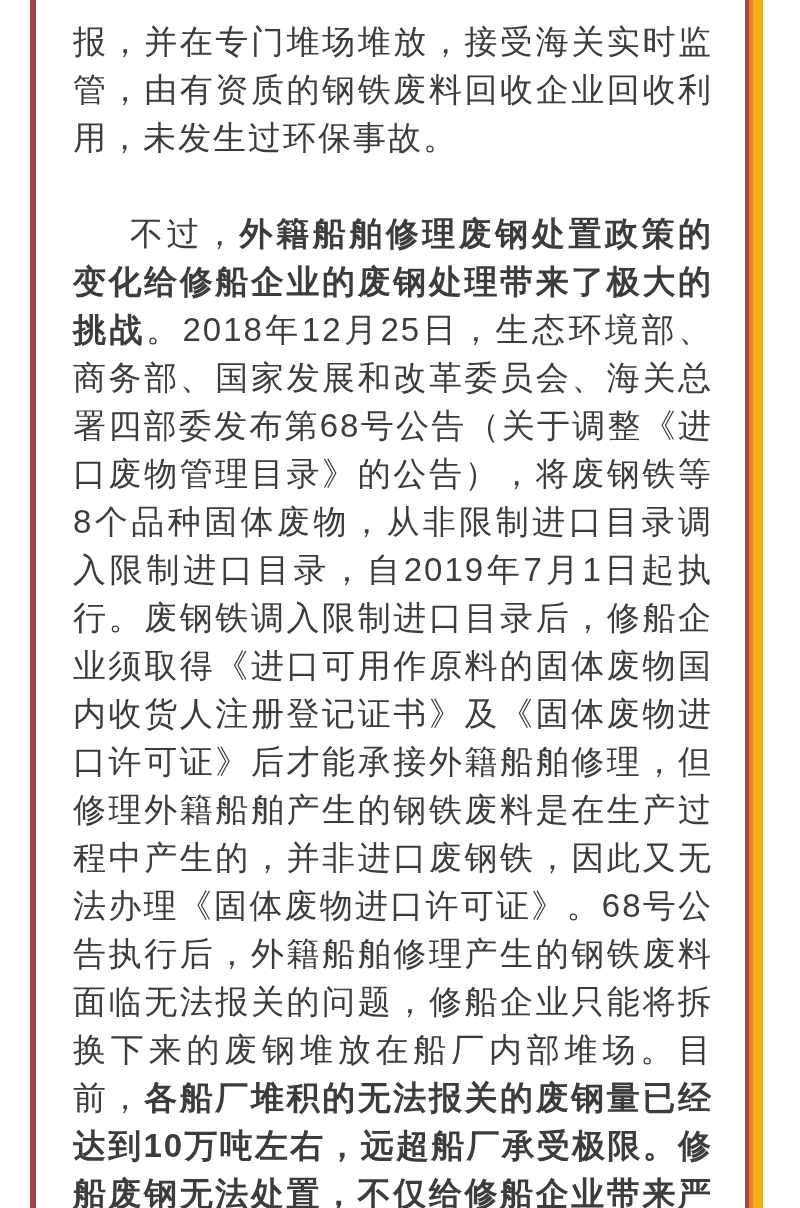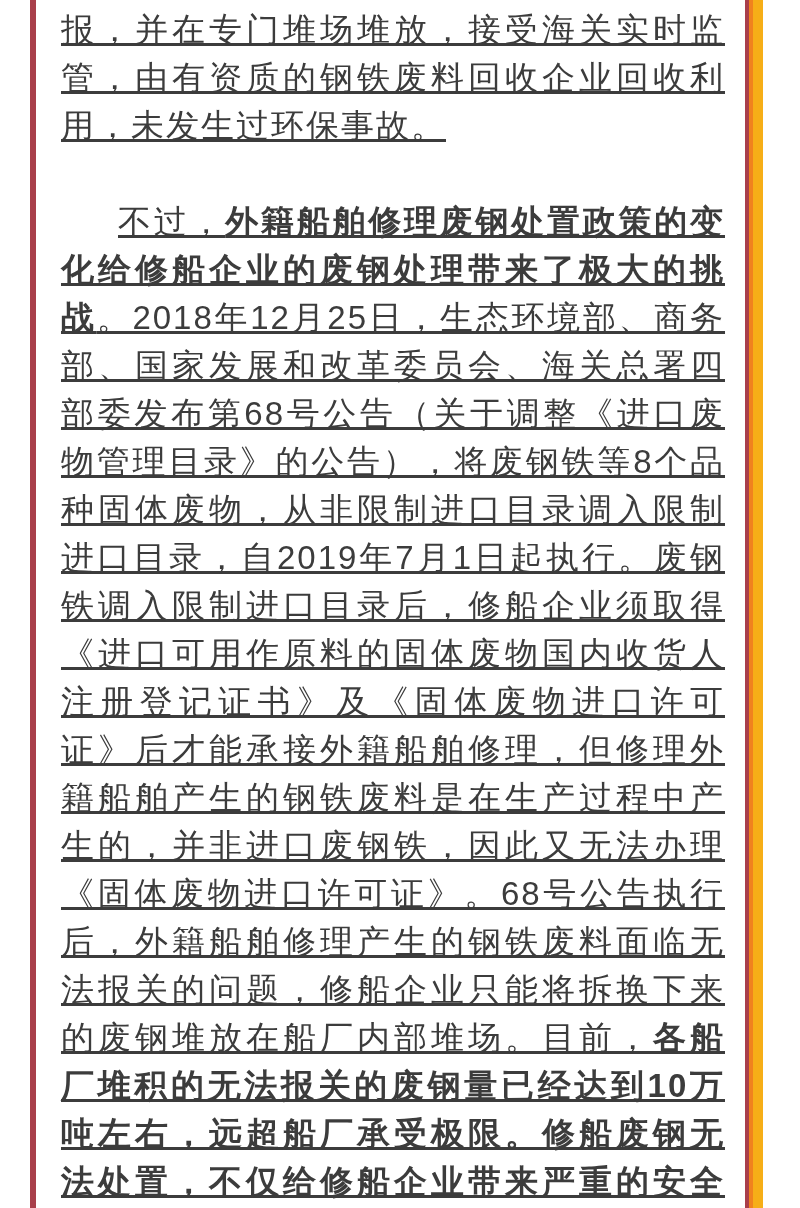--- a/index.html
+++ b/index.html
@@ -41,23 +41,22 @@
     top: 2px;
     width: 672px;
     color: var(--text, #3c3c3c);
     font-size: 33px;
     line-height: 48px;
     letter-spacing: 2px;
     text-align: justify;
     text-justify: inter-character;
   }
   .content p {
-    margin: 4px;
+    margin: 16px;
     padding: 0;
-    text-decoration: underline;
   }
   .content p.indent {
     text-indent: 57px;
   }
   .content p + p {
     margin-top: 48px;
   }
   .content .seg.bold {
     font-weight: 700;
   }

